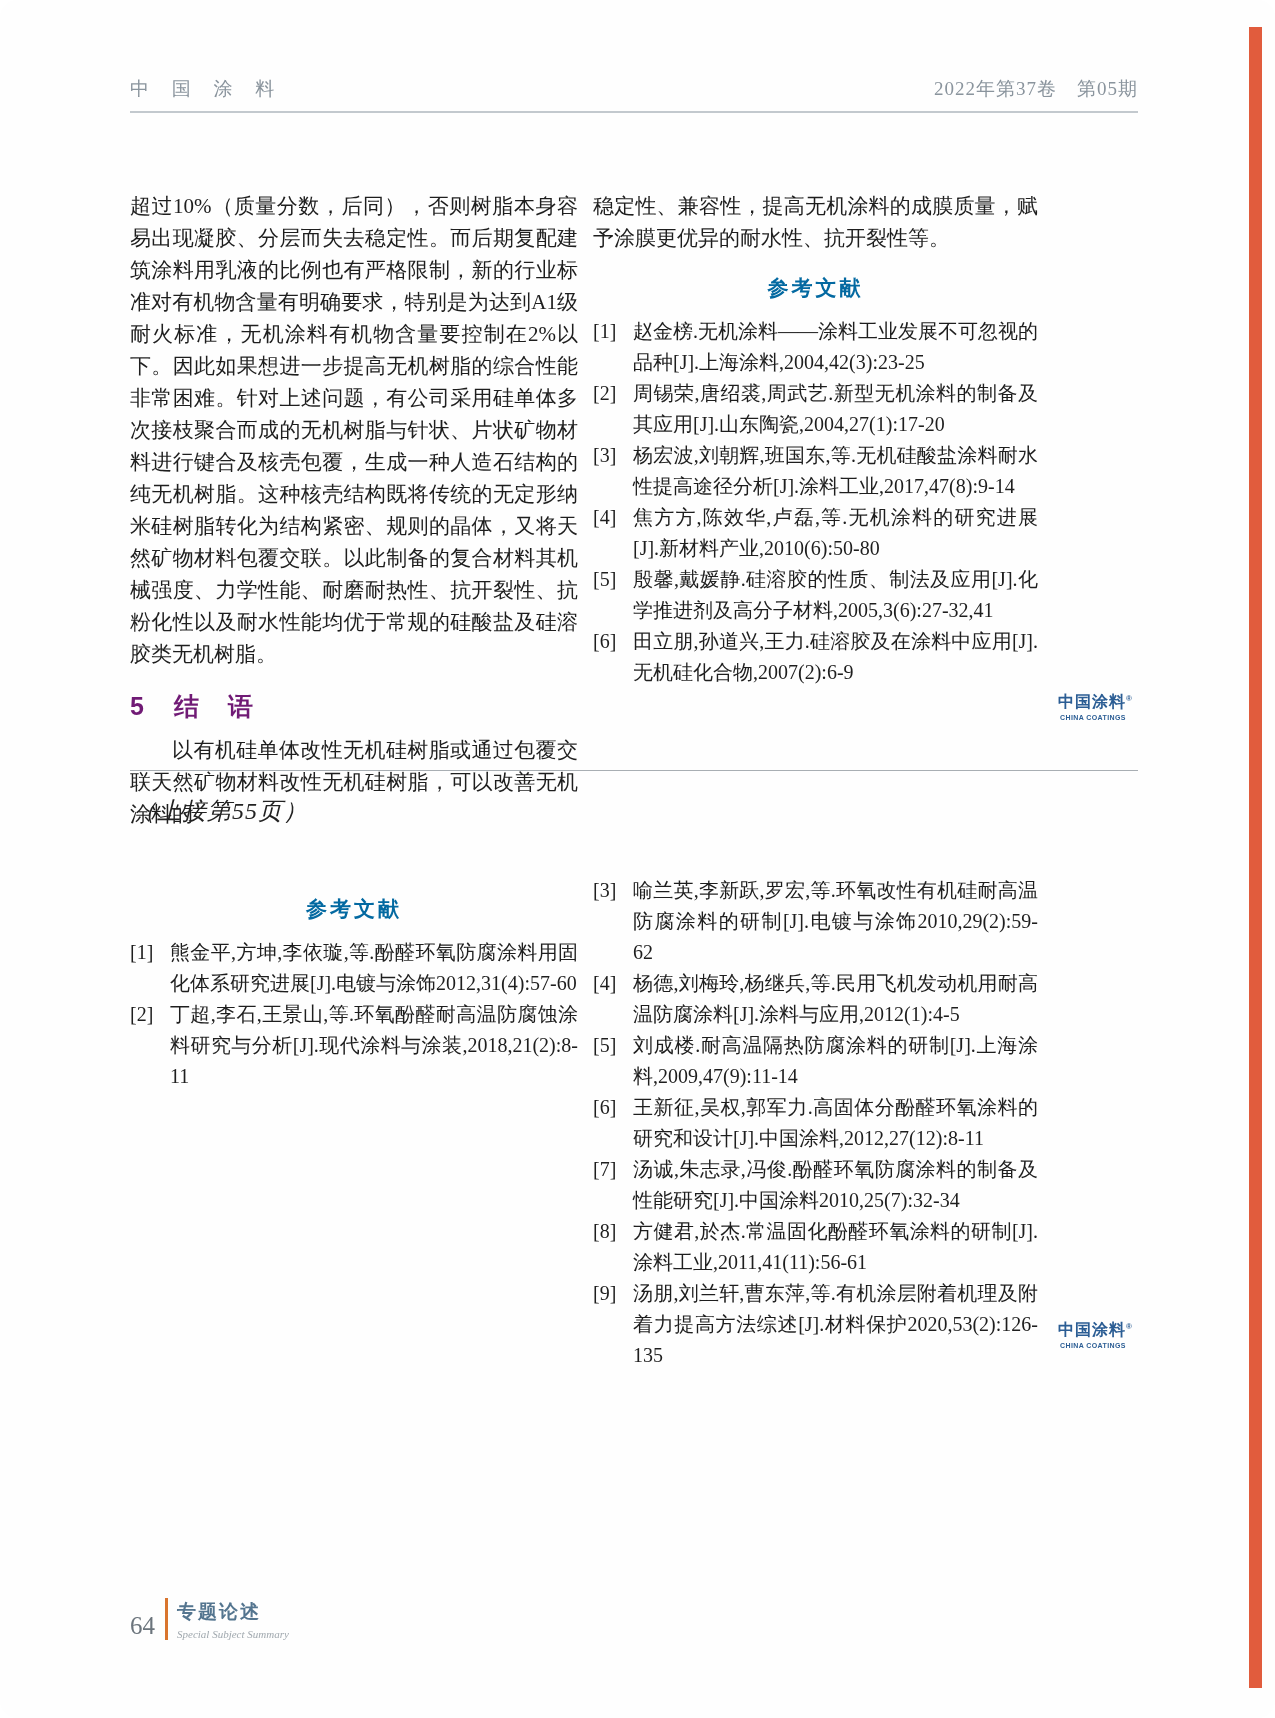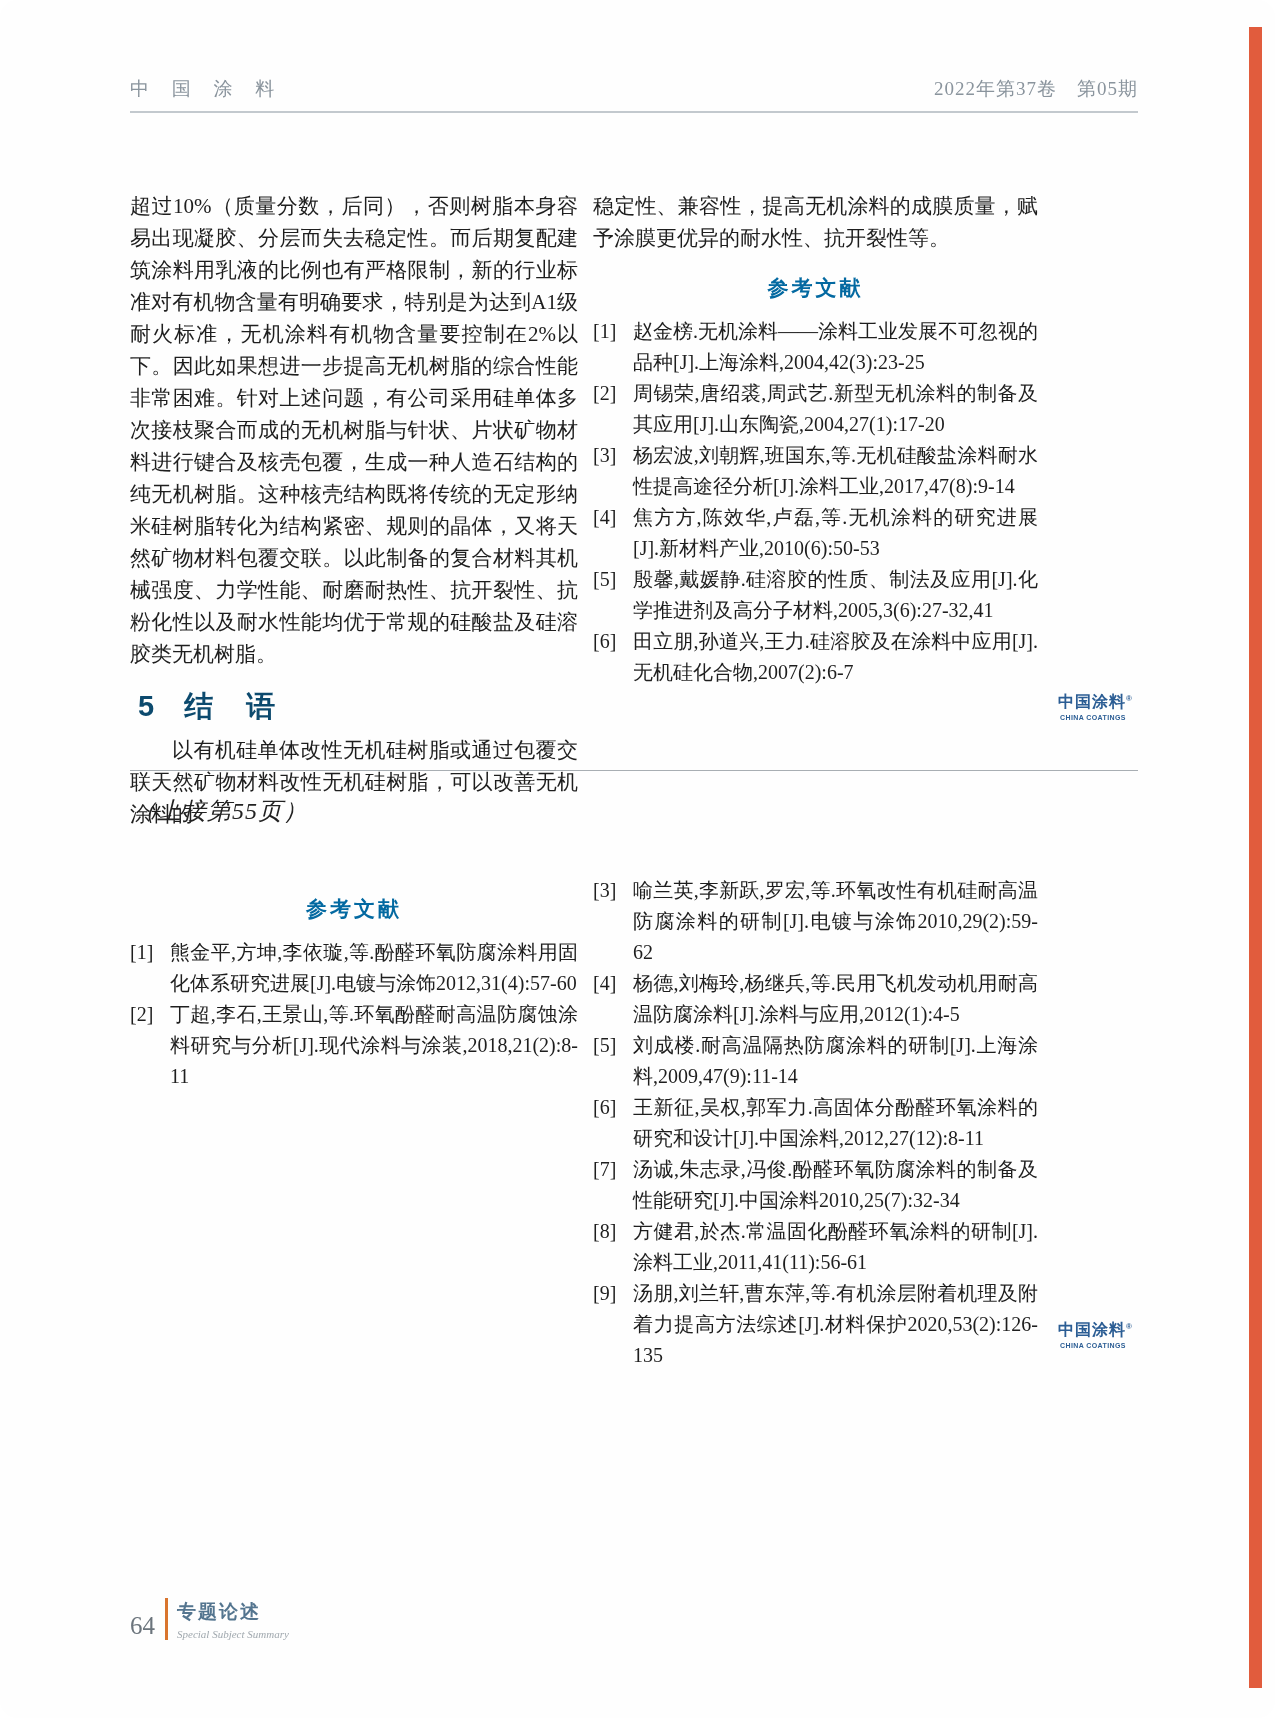--- a/index.html
+++ b/index.html
@@ -29,23 +29,23 @@
   
   .col{position:absolute;font-size:21px;line-height:32px;text-align:justify;}
   .a1-left{left:130px;top:190px;width:448px;}
   .a1-right{left:593px;top:190px;width:445px;}
   .a2-left{left:130px;top:875px;width:448px;}
   .a2-right{left:593px;top:875px;width:445px;}
   .para{margin:0;}
   .indent{text-indent:2em;}
   
   .sec-heading{
-    margin:20px 0 12px 8px;
+    margin:20px 0 12px 0;
     font-family:"Liberation Sans","DejaVu Sans",sans-serif;
-    font-weight:bold;font-size:29px;color:#0c4a6e;
+    font-weight:bold;font-size:25px;color:#701a75;
     letter-spacing:2px;
   }
   .sec-heading .sec-no{margin-right:28px;}
   
   .refs-title{
     text-align:center;font-family:"Liberation Sans","DejaVu Sans",sans-serif;
     font-weight:bold;font-size:21px;color:#0369a1;
     margin:18px 0 12px 0;letter-spacing:3px;
   }
   .ref{display:flex;font-size:20px;line-height:31px;margin:0;}
@@ -107,29 +107,29 @@
     <div class="ref">
       <span class="ref-num">[2]</span>
       <span class="ref-text">周锡荣,唐绍裘,周武艺.新型无机涂料的制备及其应用[J].山东陶瓷,2004,27(1):17-20</span>
     </div>
     <div class="ref">
       <span class="ref-num">[3]</span>
       <span class="ref-text">杨宏波,刘朝辉,班国东,等.无机硅酸盐涂料耐水性提高途径分析[J].涂料工业,2017,47(8):9-14</span>
     </div>
     <div class="ref">
       <span class="ref-num">[4]</span>
-      <span class="ref-text">焦方方,陈效华,卢磊,等.无机涂料的研究进展[J].新材料产业,2010(6):50-53</span>
+      <span class="ref-text">焦方方,陈效华,卢磊,等.无机涂料的研究进展[J].新材料产业,2010(6):50-80</span>
     </div>
     <div class="ref">
       <span class="ref-num">[5]</span>
       <span class="ref-text">殷馨,戴媛静.硅溶胶的性质、制法及应用[J].化学推进剂及高分子材料,2005,3(6):27-32,41</span>
     </div>
     <div class="ref">
       <span class="ref-num">[6]</span>
-      <span class="ref-text">田立朋,孙道兴,王力.硅溶胶及在涂料中应用[J].无机硅化合物,2007(2):6-7</span>
+      <span class="ref-text">田立朋,孙道兴,王力.硅溶胶及在涂料中应用[J].无机硅化合物,2007(2):6-9</span>
     </div>
   </div>
 
   <div class="logo logo-1">
     <div class="logo-cn"><span>中国涂料</span><span class="logo-reg">®</span></div>
     <div class="logo-en">CHINA COATINGS</div>
   </div>
 
   <div class="divider"></div>
 

